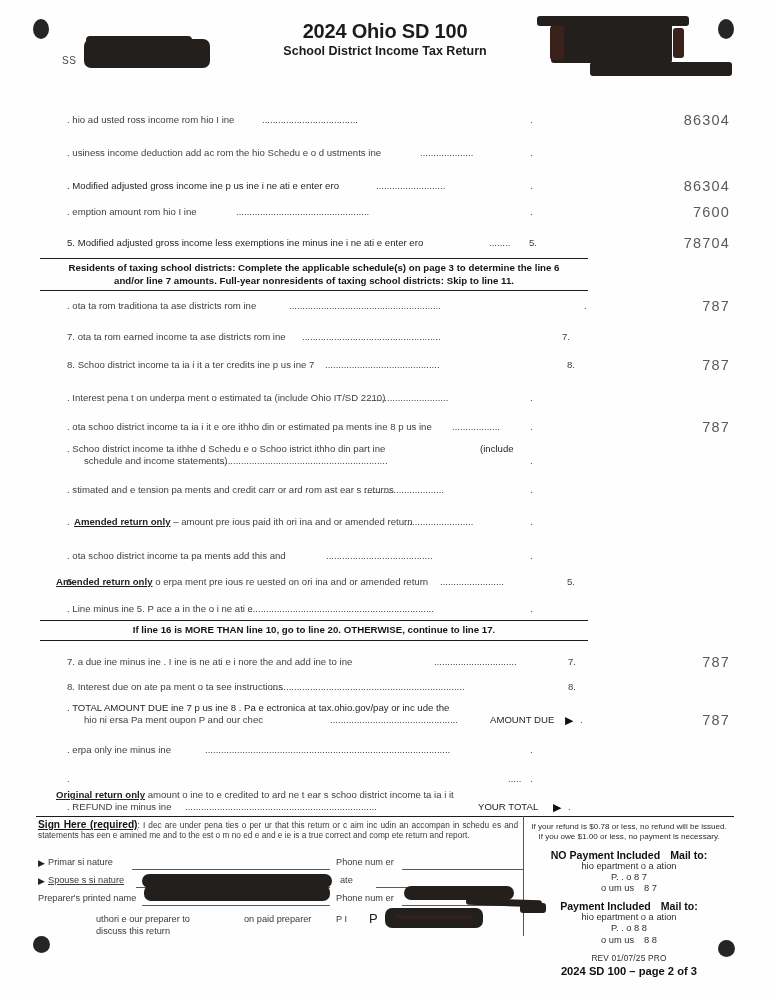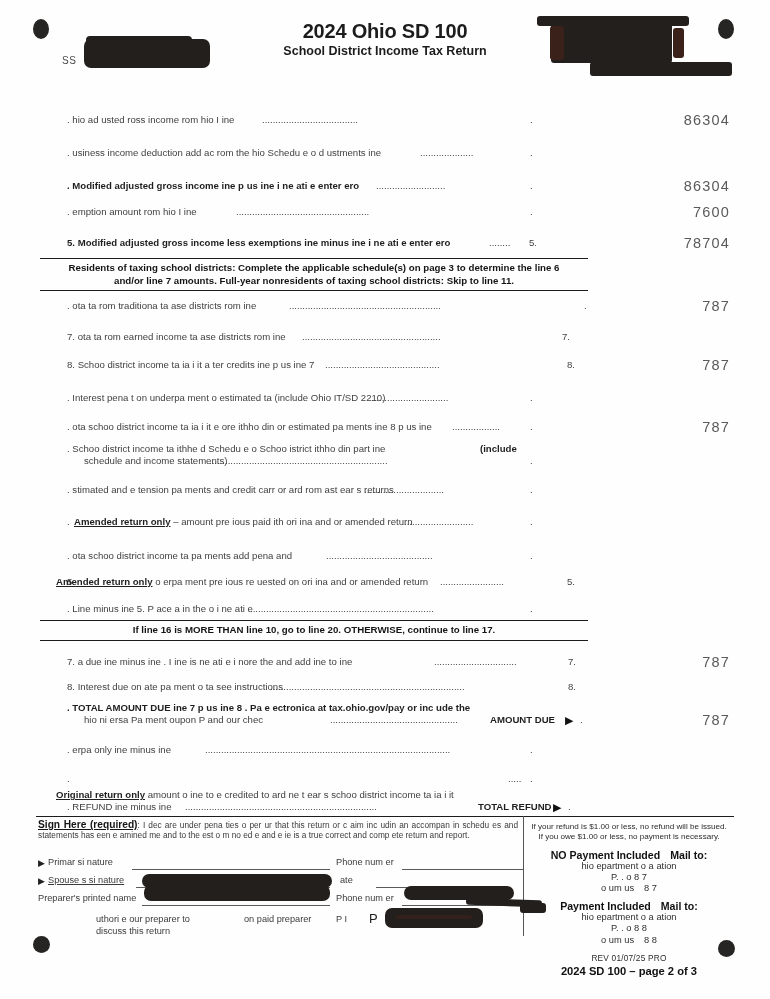--- a/index.html
+++ b/index.html
@@ -27,21 +27,21 @@
     font-size:12.5px;font-weight:bold;color:#1c1c1c;}
 
   
   .redact{position:absolute;background:#231f1c;border-radius:3px;}
   .redact.soft{border-radius:7px;}
   .redact.brown{background:#3a211a;}
 
   
   .row{position:absolute;left:40px;width:690px;}
   .ltext{position:absolute;left:27px;top:0;font-size:9.6px;line-height:12px;color:#3f3f3f;white-space:nowrap;}
-  .ltext.b{font-weight:bold;color:#1f1f1f;}
+  .ltext.b{font-weight:normal;color:#1f1f1f;}
   .ltext u{text-decoration:underline;font-weight:bold;color:#1f1f1f;}
   .amt{position:absolute;right:0;top:-2px;width:120px;text-align:right;
     font-size:14.5px;color:#5a5a5a;letter-spacing:1.2px;font-family:"Liberation Sans",sans-serif;}
   .line2{position:absolute;left:44px;top:12px;font-size:9.6px;line-height:12px;color:#3f3f3f;white-space:nowrap;}
 
   
   .callout{position:absolute;left:40px;width:548px;text-align:center;}
   .callout .rule-top{border-top:1.6px solid #1c1c1c;}
   .callout .rule-bot{border-top:1.6px solid #1c1c1c;}
   .callout .ctext{font-size:9.7px;font-weight:bold;color:#141414;line-height:12.5px;padding:3px 6px 3px;}
@@ -184,21 +184,21 @@
   <div class="row" style="top:516px;">
     <span class="ltext">.</span>
     <span class="ltext" style="left:34px;">
       <u>Amended return only</u> – amount pre ious   paid   ith ori ina  and or amended return
     </span>
     <span class="ltext lead" style="left:364px;">..........................</span>
     <span class="ltext endnum" style="left:490px;">.</span>
   </div>
 
   <div class="row" style="top:550px;">
-    <span class="ltext">.   ota  schoo  district income ta   pa ments  add  pena           and</span>
+    <span class="ltext">.   ota  schoo  district income ta   pa ments  add  this           and</span>
     <span class="ltext lead" style="left:286px;">........................................</span>
     <span class="ltext endnum" style="left:490px;">.</span>
   </div>
 
   <div class="row" style="top:576px;">
     <span class="ltext">5.</span>
     <span class="ltext" style="left:16px;">
       <u>Amended return only</u>   o erpa ment pre ious   re uested on ori ina  and or amended return
     </span>
     <span class="ltext lead" style="left:400px;">........................</span>
@@ -251,21 +251,21 @@
     <span class="ltext" style="left:16px;margin-top:16px;">
       <u>Original return only</u>   amount o  ine     to  e credited to  ard ne t   ear s schoo  district income ta   ia i it
     </span>
     <span class="ltext lead" style="left:468px;">.....</span>
     <span class="ltext endnum" style="left:490px;">.</span>
   </div>
 
   <div class="row" style="top:801px;">
     <span class="ltext">. REFUND   ine     minus ine</span>
     <span class="ltext lead" style="left:145px;">........................................................................</span>
-    <span class="ltext b" style="left:438px;">TOTAL REFUND</span>
+    <span class="ltext b" style="left:438px;">YOUR TOTAL</span>
     <span class="ltext" style="left:513px;font-size:11px;color:#111;">▶</span>
     <span class="ltext endnum" style="left:528px;">.</span>
   </div>
 
   <div id="signblock">
     <div class="hr-top"></div>
     <div class="vdiv"></div>
 
     <div class="sign-para">
       <span class="sh">Sign Here (required)</span><span>: I dec are under pena ties o  per ur   that this return or c aim  inc udin   an   accompan in   schedu es and statements  has   een e amined     me and to the   est o  m    no  ed e and  e ie  is a true  correct  and comp ete return and report.</span>
@@ -297,21 +297,21 @@
 
     <div class="redact soft" style="left:106px;top:58px;width:190px;height:14px;"></div>
     <div class="redact soft" style="left:108px;top:69px;width:186px;height:16px;"></div>
     <div class="redact soft" style="left:368px;top:70px;width:110px;height:14px;"></div>
     <div class="redact" style="left:430px;top:83px;width:76px;height:7px;transform:rotate(2deg);"></div>
     <div class="redact soft" style="left:349px;top:92px;width:98px;height:20px;"></div>
     <div class="redact brown" style="left:360px;top:99px;width:76px;height:4px;border-radius:2px;opacity:.75;"></div>
   </div>
 
   <div id="mailpanel">
-    <div class="mp-note">If your refund is $1.00 or less, no refund will be issued.</div>
+    <div class="mp-note">If your refund is $0.78 or less, no refund will be issued.</div>
     <div class="mp-note">If you owe $1.00 or less, no payment is necessary.</div>
 
     <div class="mp-head mp-two">
       <span>NO Payment Included</span>
       <span>Mail to:</span>
     </div>
     <div class="mp-addr"> hio   epartment o    a ation</div>
     <div class="mp-addr">P. .  o   8      7</div>
     <div class="mp-addr mp-two">
       <span> o um  us</span>

